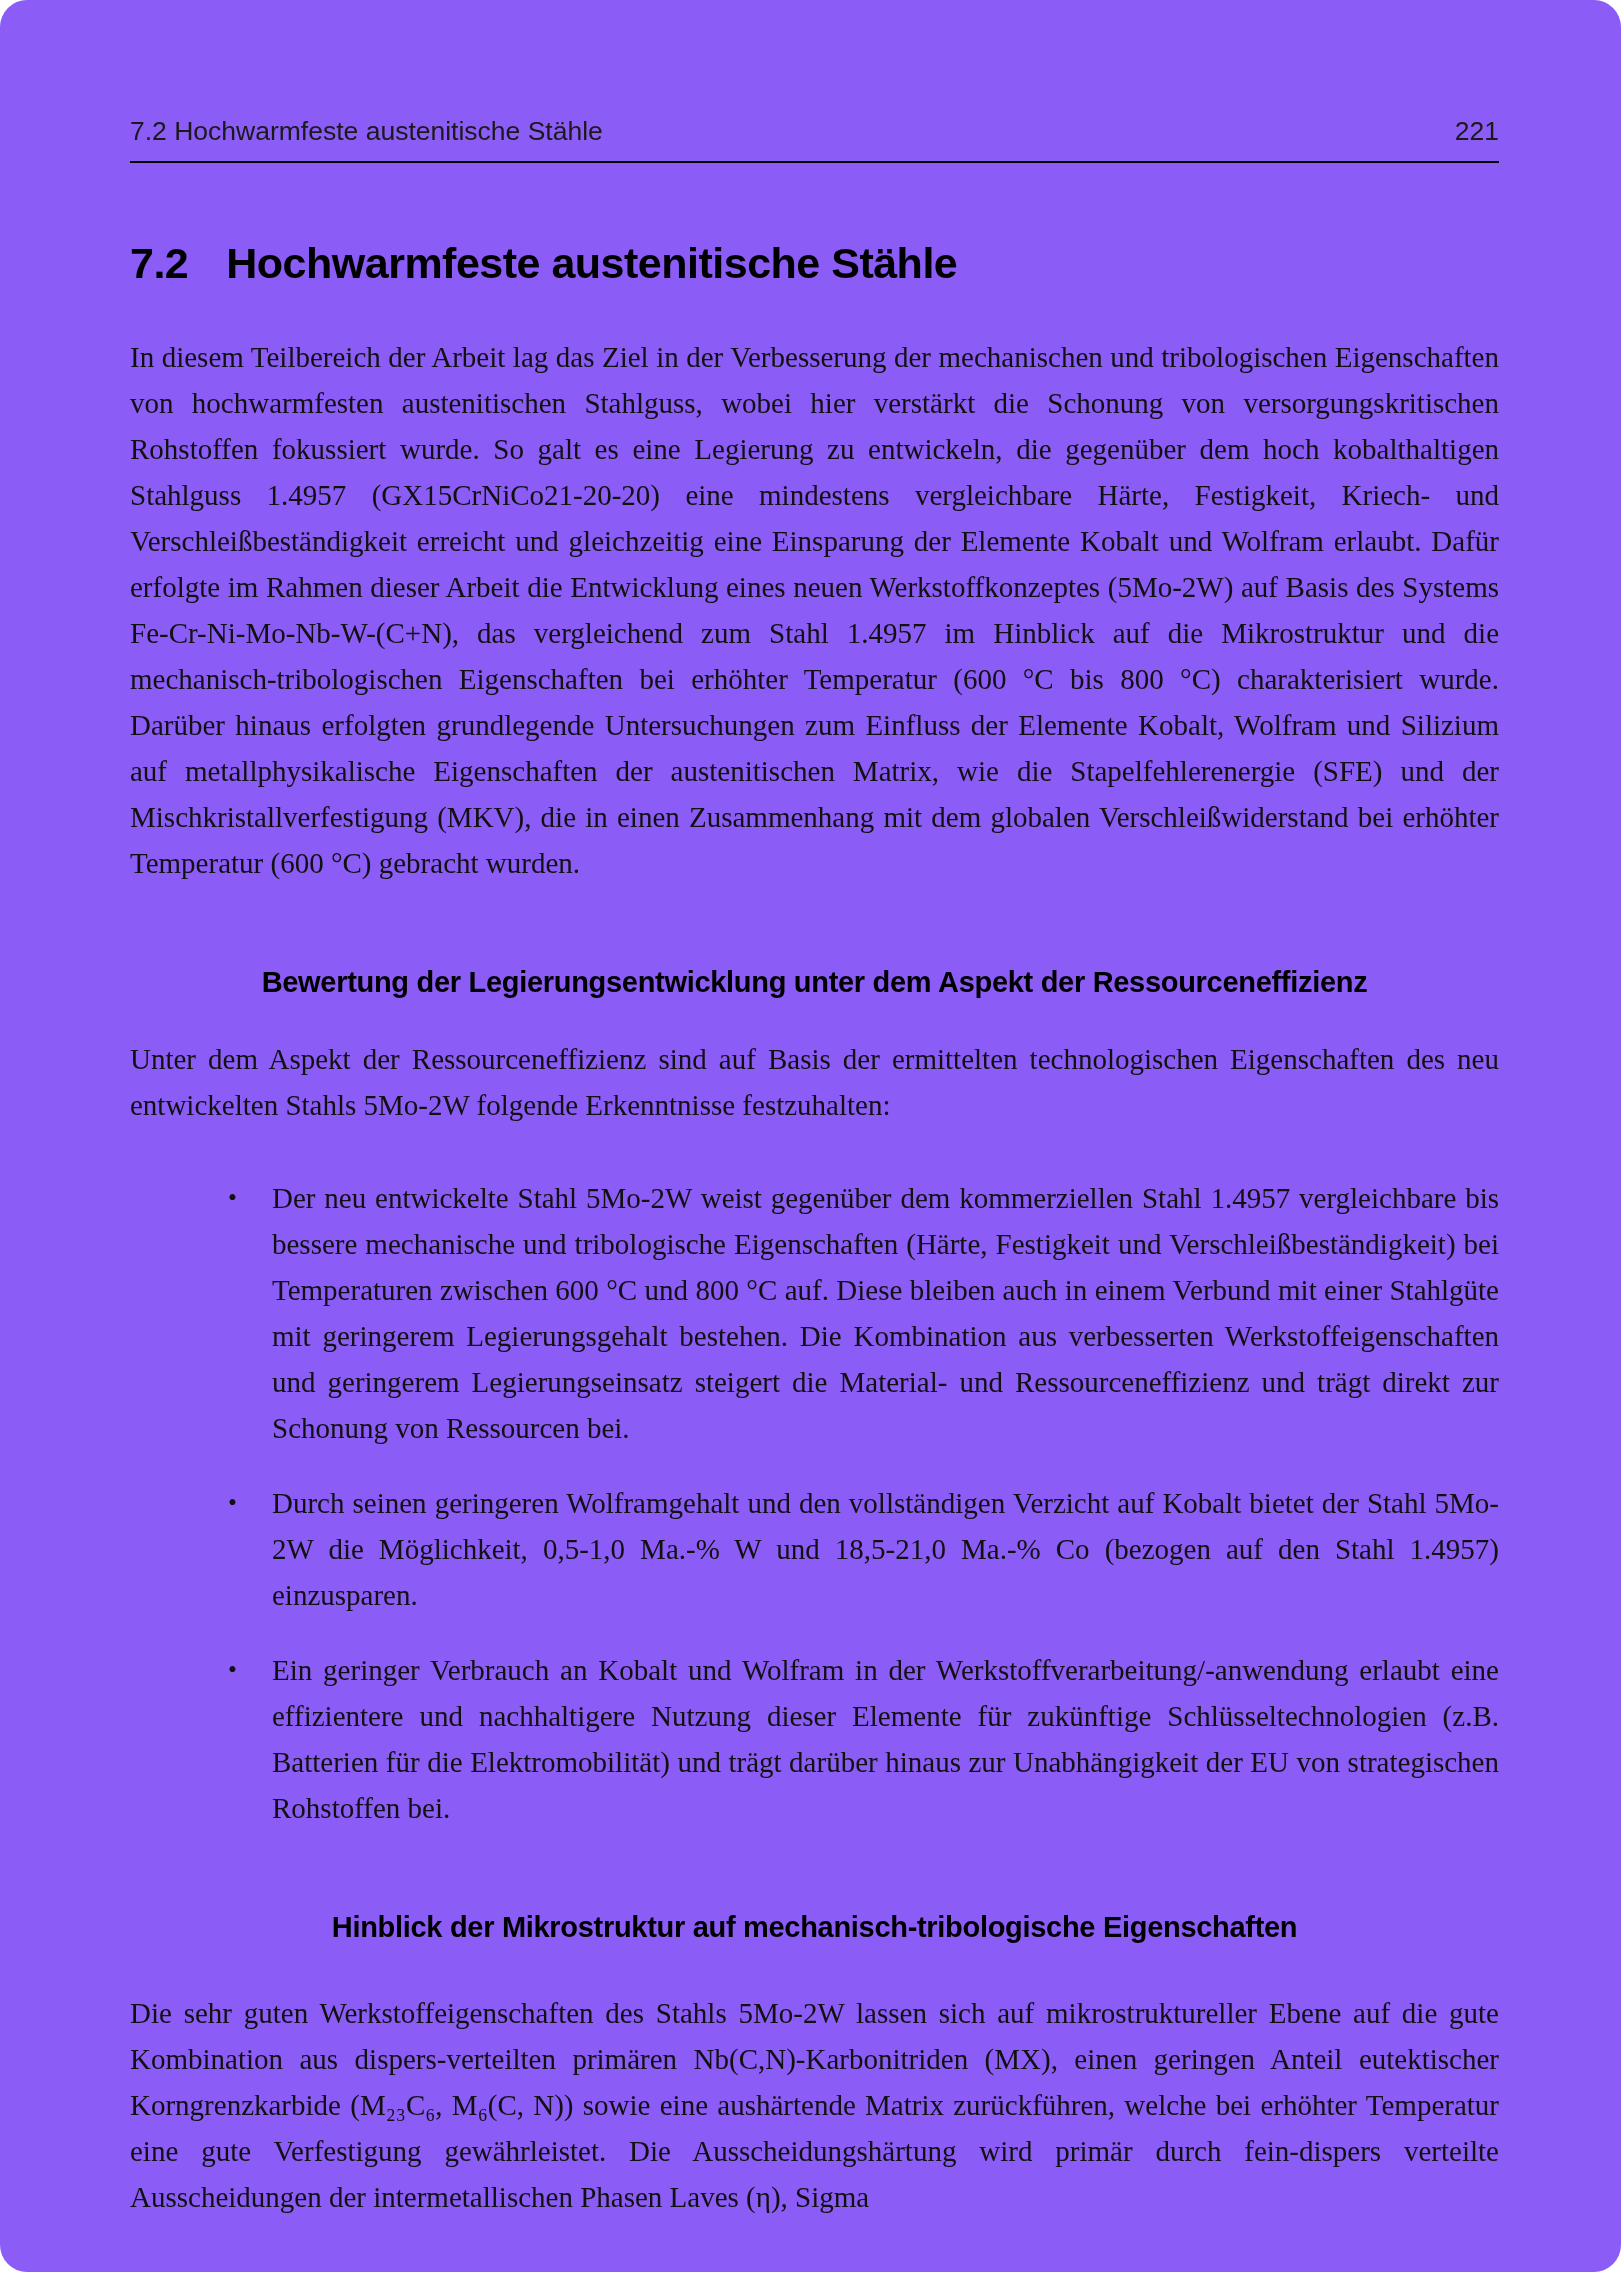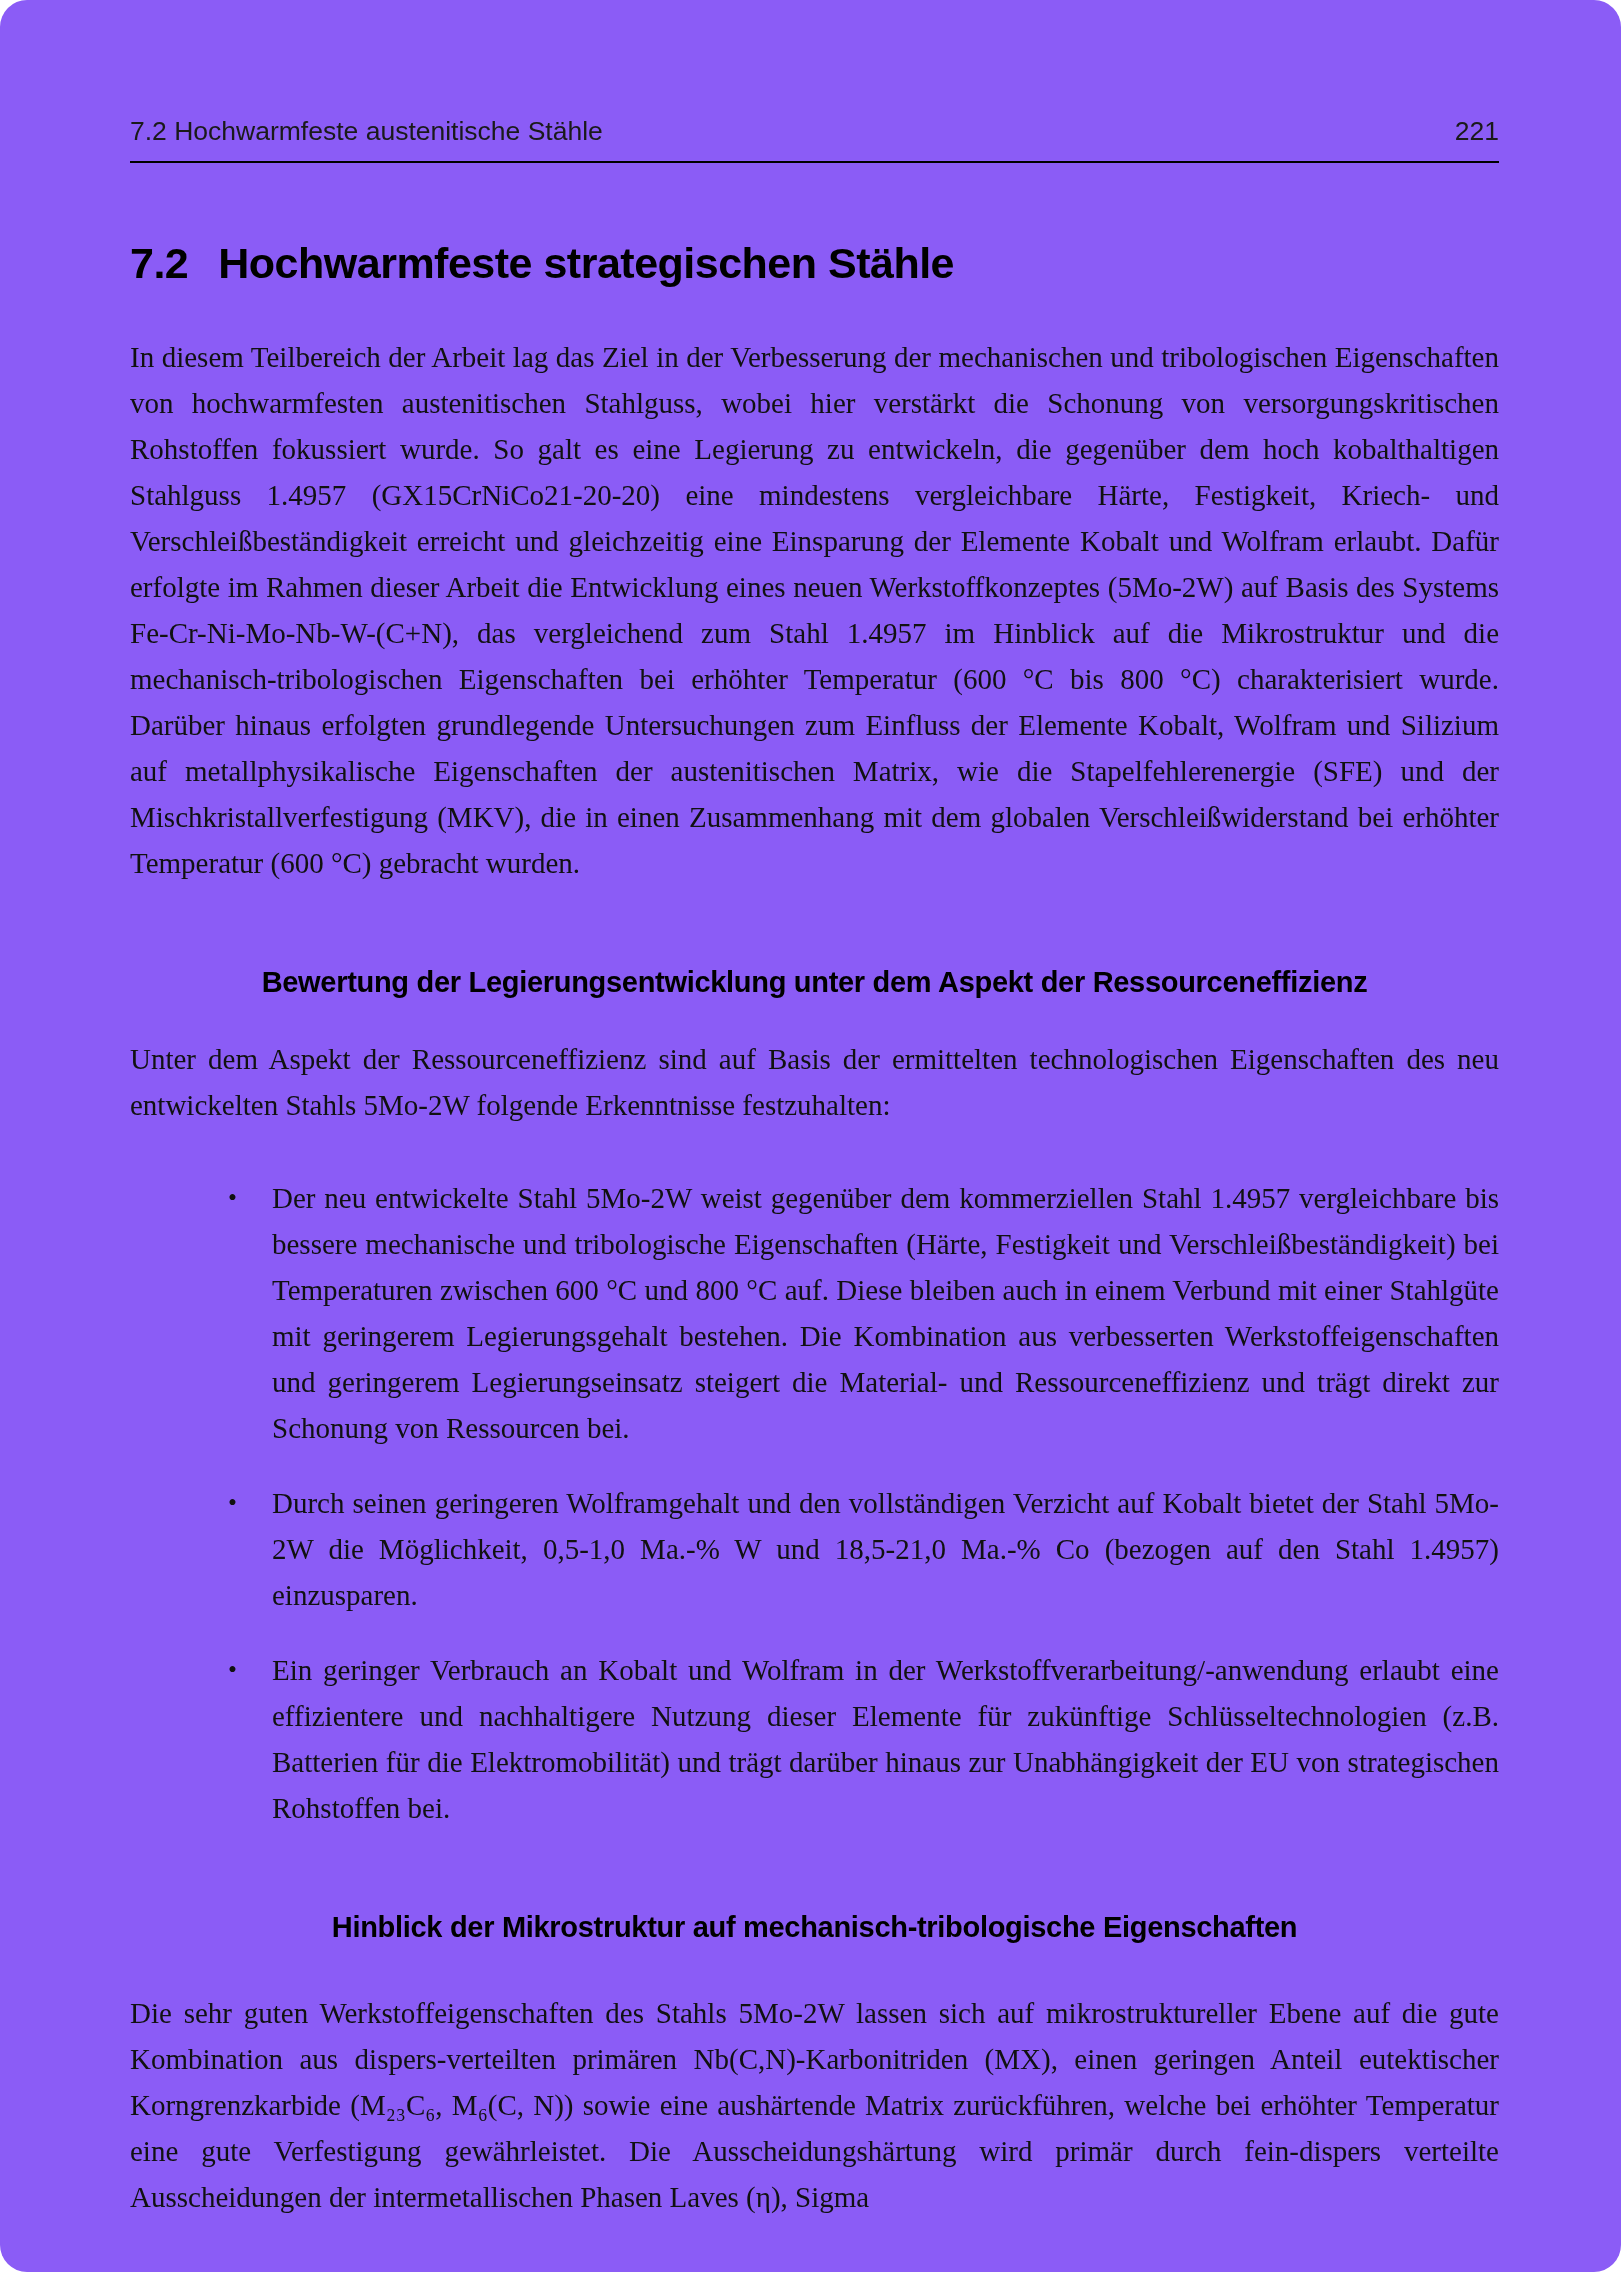--- a/index.html
+++ b/index.html
@@ -39,21 +39,21 @@
   
   h1.section-heading {
     margin: 76px 0 0 0;
     font-family: "Liberation Sans", sans-serif;
     font-weight: bold;
     font-size: 43px;
     letter-spacing: -0.5px;
     color: #000000;
   }
   h1.section-heading .sec-num {
-    margin-right: 30px;
+    margin-right: 38px;
   }
   
   p.body-par {
     margin: 46px 0 0 0;
     font-size: 29px;
     line-height: 46px;
     text-align: justify;
     color: #111111;
   }
   
@@ -101,21 +101,21 @@
 
 <div class="page">
   <div class="content">
 
     <header class="running-header">
       <span>7.2 Hochwarmfeste austenitische Stähle</span>
       <span>221</span>
     </header>
 
     <h1 class="section-heading">
-      <span class="sec-num">7.2</span><span>Hochwarmfeste strategischen Stähle</span>
+      <span class="sec-num">7.2</span><span>Hochwarmfeste austenitische Stähle</span>
     </h1>
 
     <p class="body-par">In diesem Teilbereich der Arbeit lag das Ziel in der Verbesserung der mechanischen und tribologischen Eigenschaften von hochwarmfesten austenitischen Stahlguss, wobei hier verstärkt die Schonung von versorgungskritischen Rohstoffen fokussiert wurde. So galt es eine Legierung zu entwickeln, die gegenüber dem hoch kobalthaltigen Stahlguss 1.4957 (GX15CrNiCo21-20-20) eine mindestens vergleichbare Härte, Festigkeit, Kriech- und Verschleißbeständigkeit erreicht und gleichzeitig eine Einsparung der Elemente Kobalt und Wolfram erlaubt. Dafür erfolgte im Rahmen dieser Arbeit die Entwicklung eines neuen Werkstoffkonzeptes (5Mo-2W) auf Basis des Systems Fe-Cr-Ni-Mo-Nb-W-(C+N), das vergleichend zum Stahl 1.4957 im Hinblick auf die Mikrostruktur und die mechanisch-tribologischen Eigenschaften bei erhöhter Temperatur (600 °C bis 800 °C) charakterisiert wurde. Darüber hinaus erfolgten grundlegende Untersuchungen zum Einfluss der Elemente Kobalt, Wolfram und Silizium auf metallphysikalische Eigenschaften der austenitischen Matrix, wie die Stapelfehlerenergie (SFE) und der Mischkristallverfestigung (MKV), die in einen Zusammenhang mit dem globalen Verschleißwiderstand bei erhöhter Temperatur (600 °C) gebracht wurden.</p>
 
     <h2 class="sub-heading">Bewertung der Legierungsentwicklung unter dem Aspekt der Ressourceneffizienz</h2>
 
     <p class="body-par lead-par">Unter dem Aspekt der Ressourceneffizienz sind auf Basis der ermittelten technologischen Eigenschaften des neu entwickelten Stahls 5Mo-2W folgende Erkenntnisse festzuhalten:</p>
 
     <ul class="bullet-list">
       <li>

